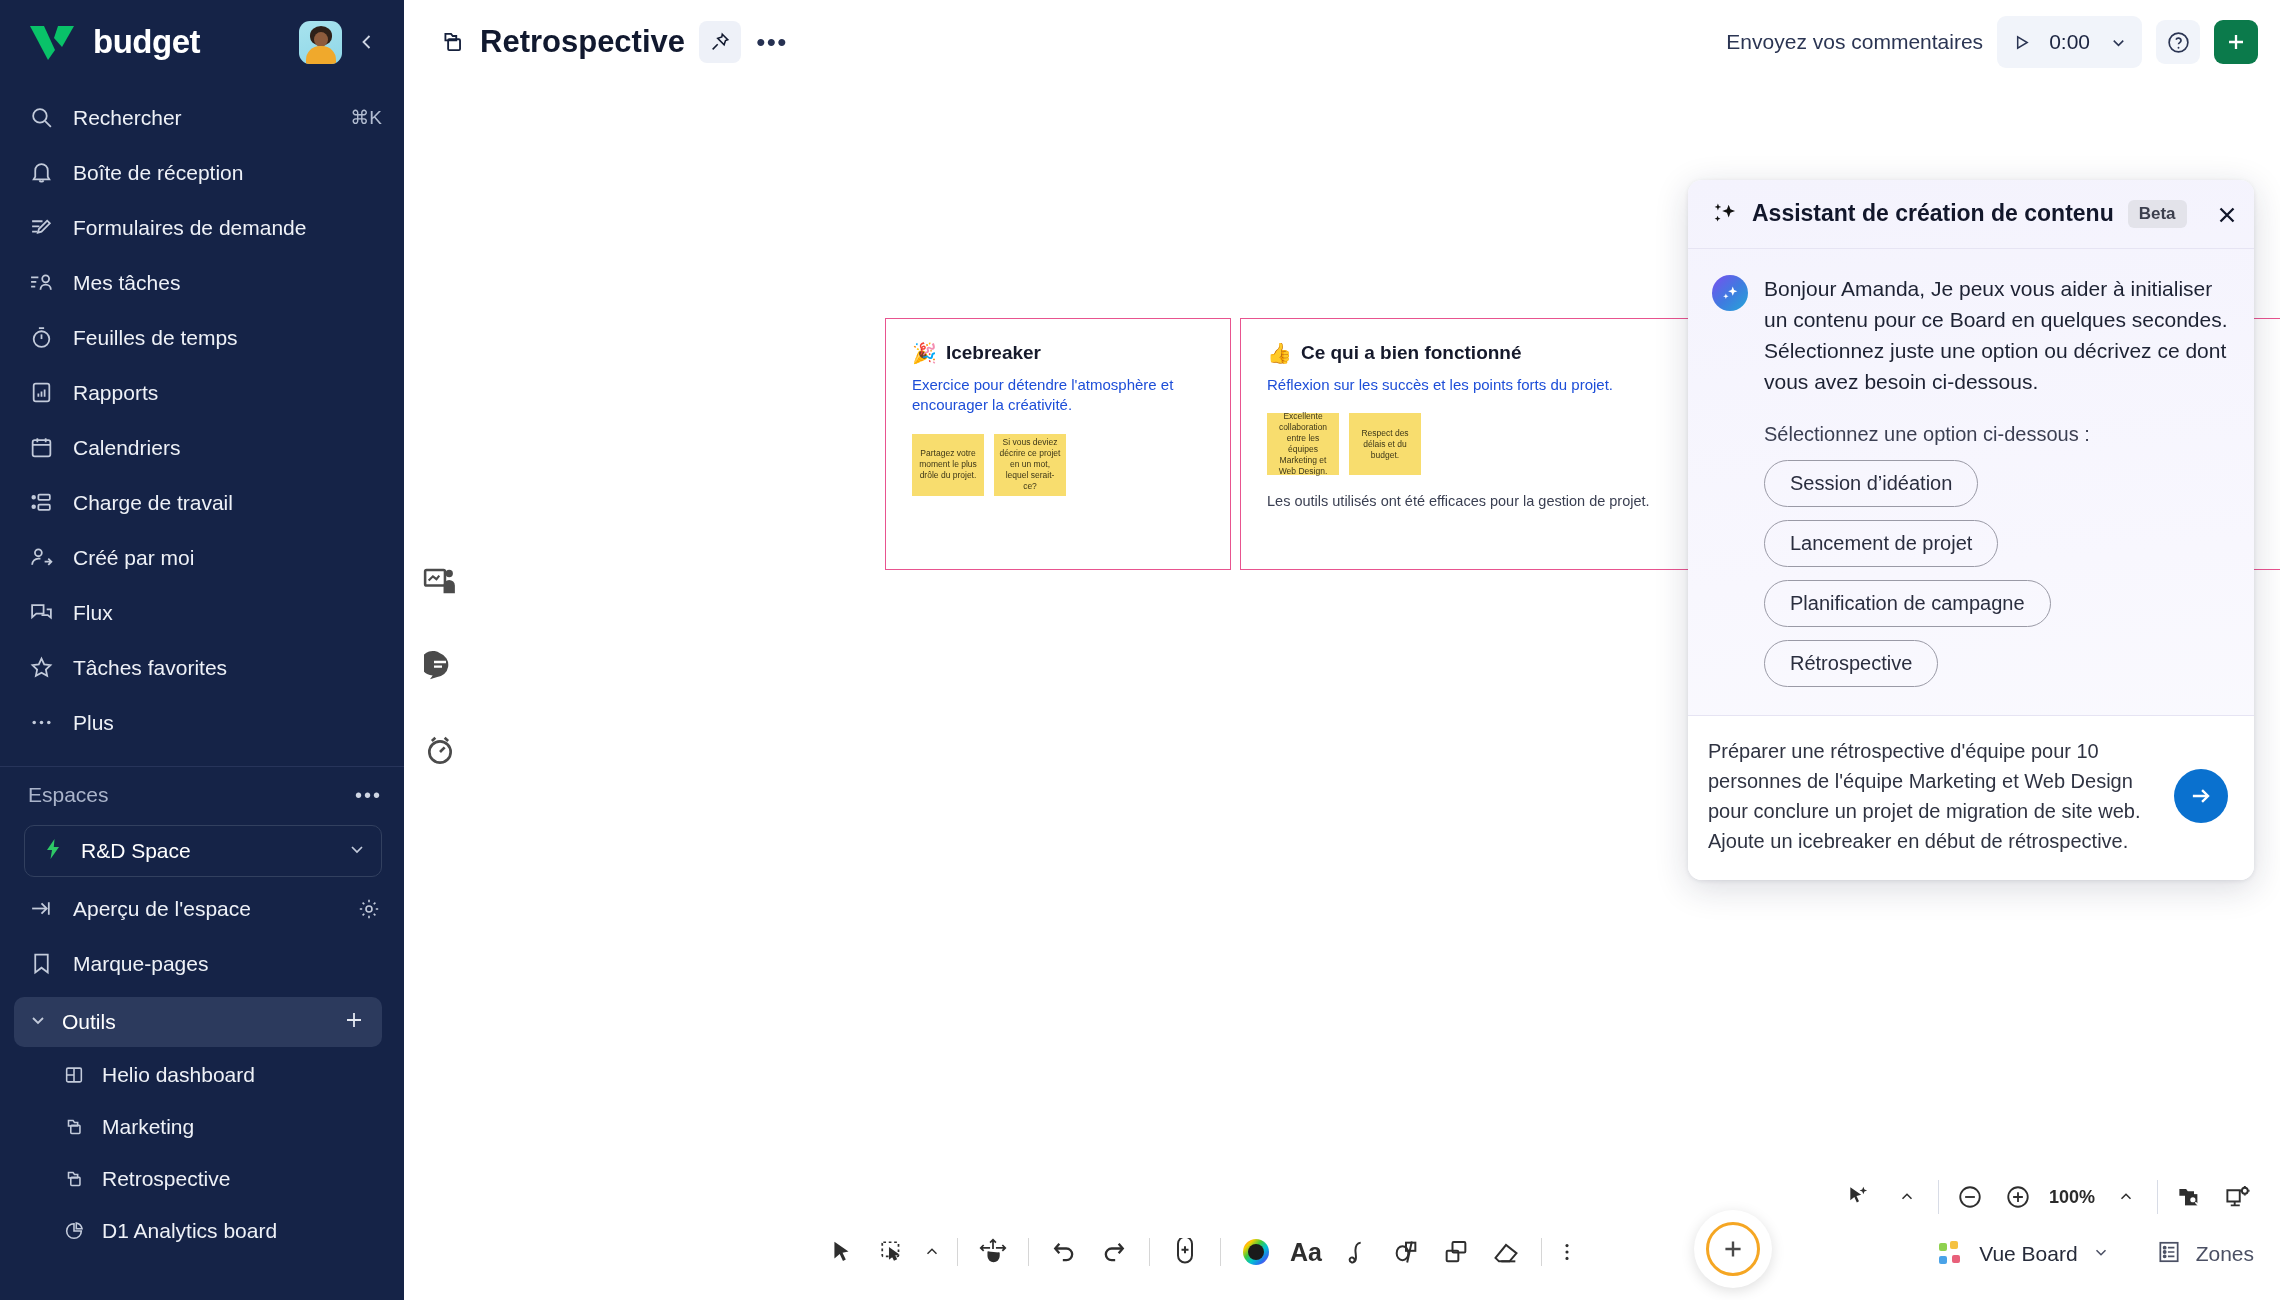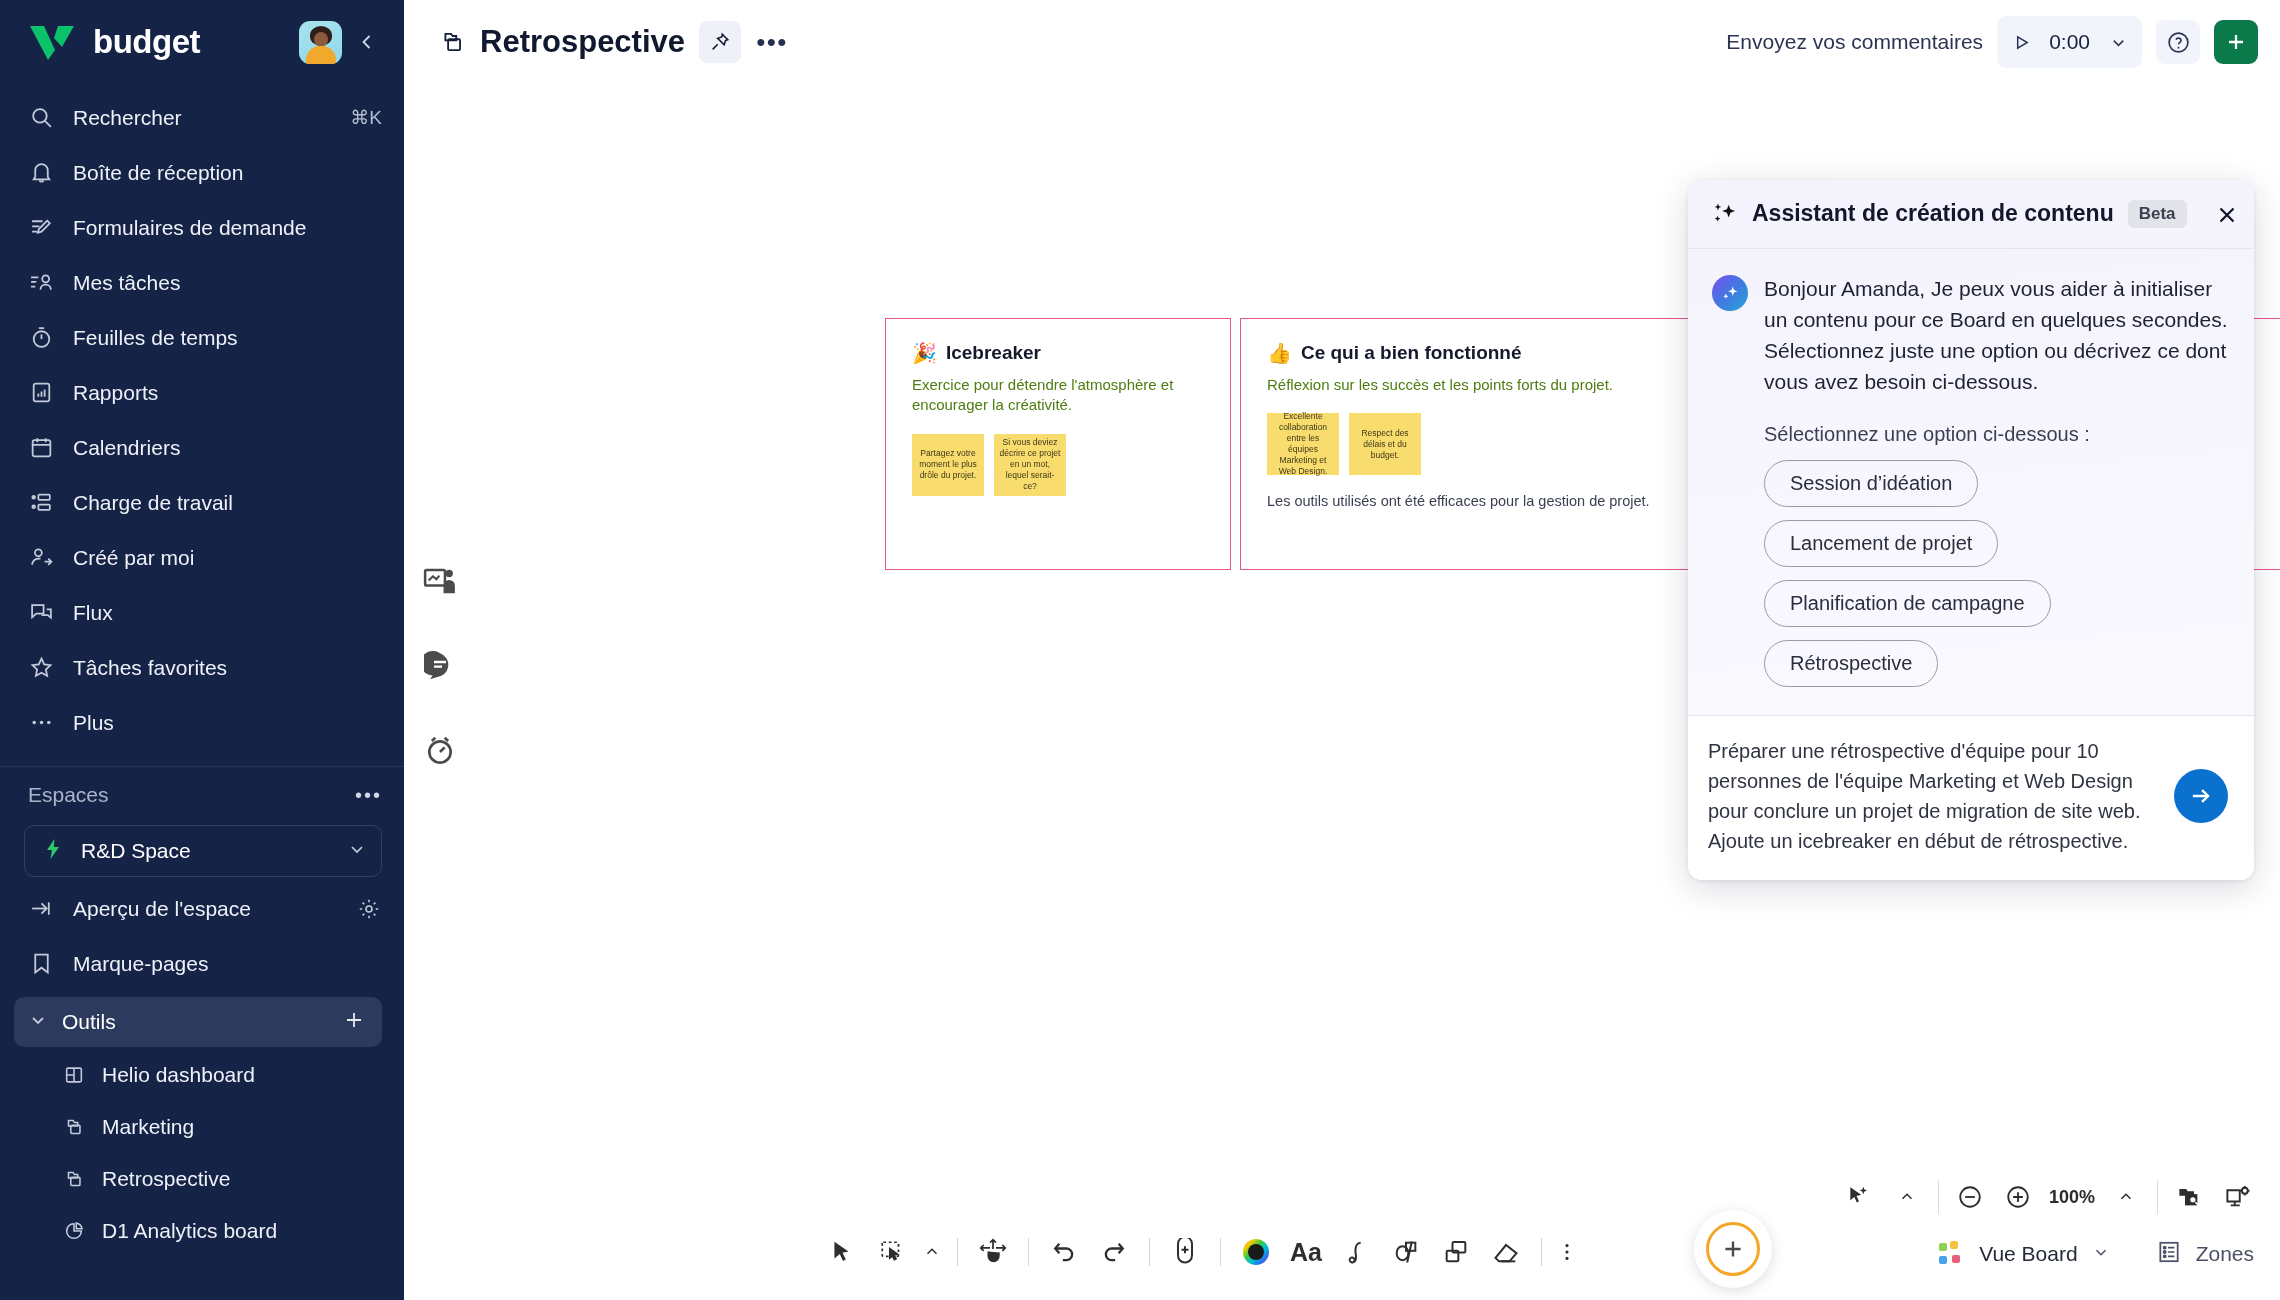--- a/index.html
+++ b/index.html
@@ -117,21 +117,21 @@
 
   .left-icons { position:absolute; left: 18px; top: 480px; display:flex; flex-direction:column; gap: 48px; }
   .left-icon { width:36px; height:36px; color:#4b4b4b; display:flex; align-items:center; justify-content:center; }
 
   .frame {
     position:absolute; border:1.5px solid #e8538f; background:#fff;
   }
   .frame-inner { padding: 22px 26px; }
   .frame-title { display:flex; align-items:center; gap:9px; font-size:19px; font-weight:700; color:#15192b; }
   .frame-emoji { font-size: 20px; }
-  .frame-sub { margin-top: 10px; font-size: 15px; color:#4d7c0f; line-height:1.35; }
+  .frame-sub { margin-top: 10px; font-size: 15px; color:#1d4ed8; line-height:1.35; }
   .notes { display:flex; gap: 10px; margin-top: 18px; }
   .note {
     width: 72px; height: 62px; background:#f8dd6e;
     display:flex; align-items:center; justify-content:center; text-align:center;
     font-size: 8.5px; color:#3d3718; line-height:1.3; padding: 4px 5px; cursor:pointer;
   }
   .frame-foot { margin-top: 18px; font-size: 14.5px; color:#3a3f52; }
 
   
   .ai-panel {

